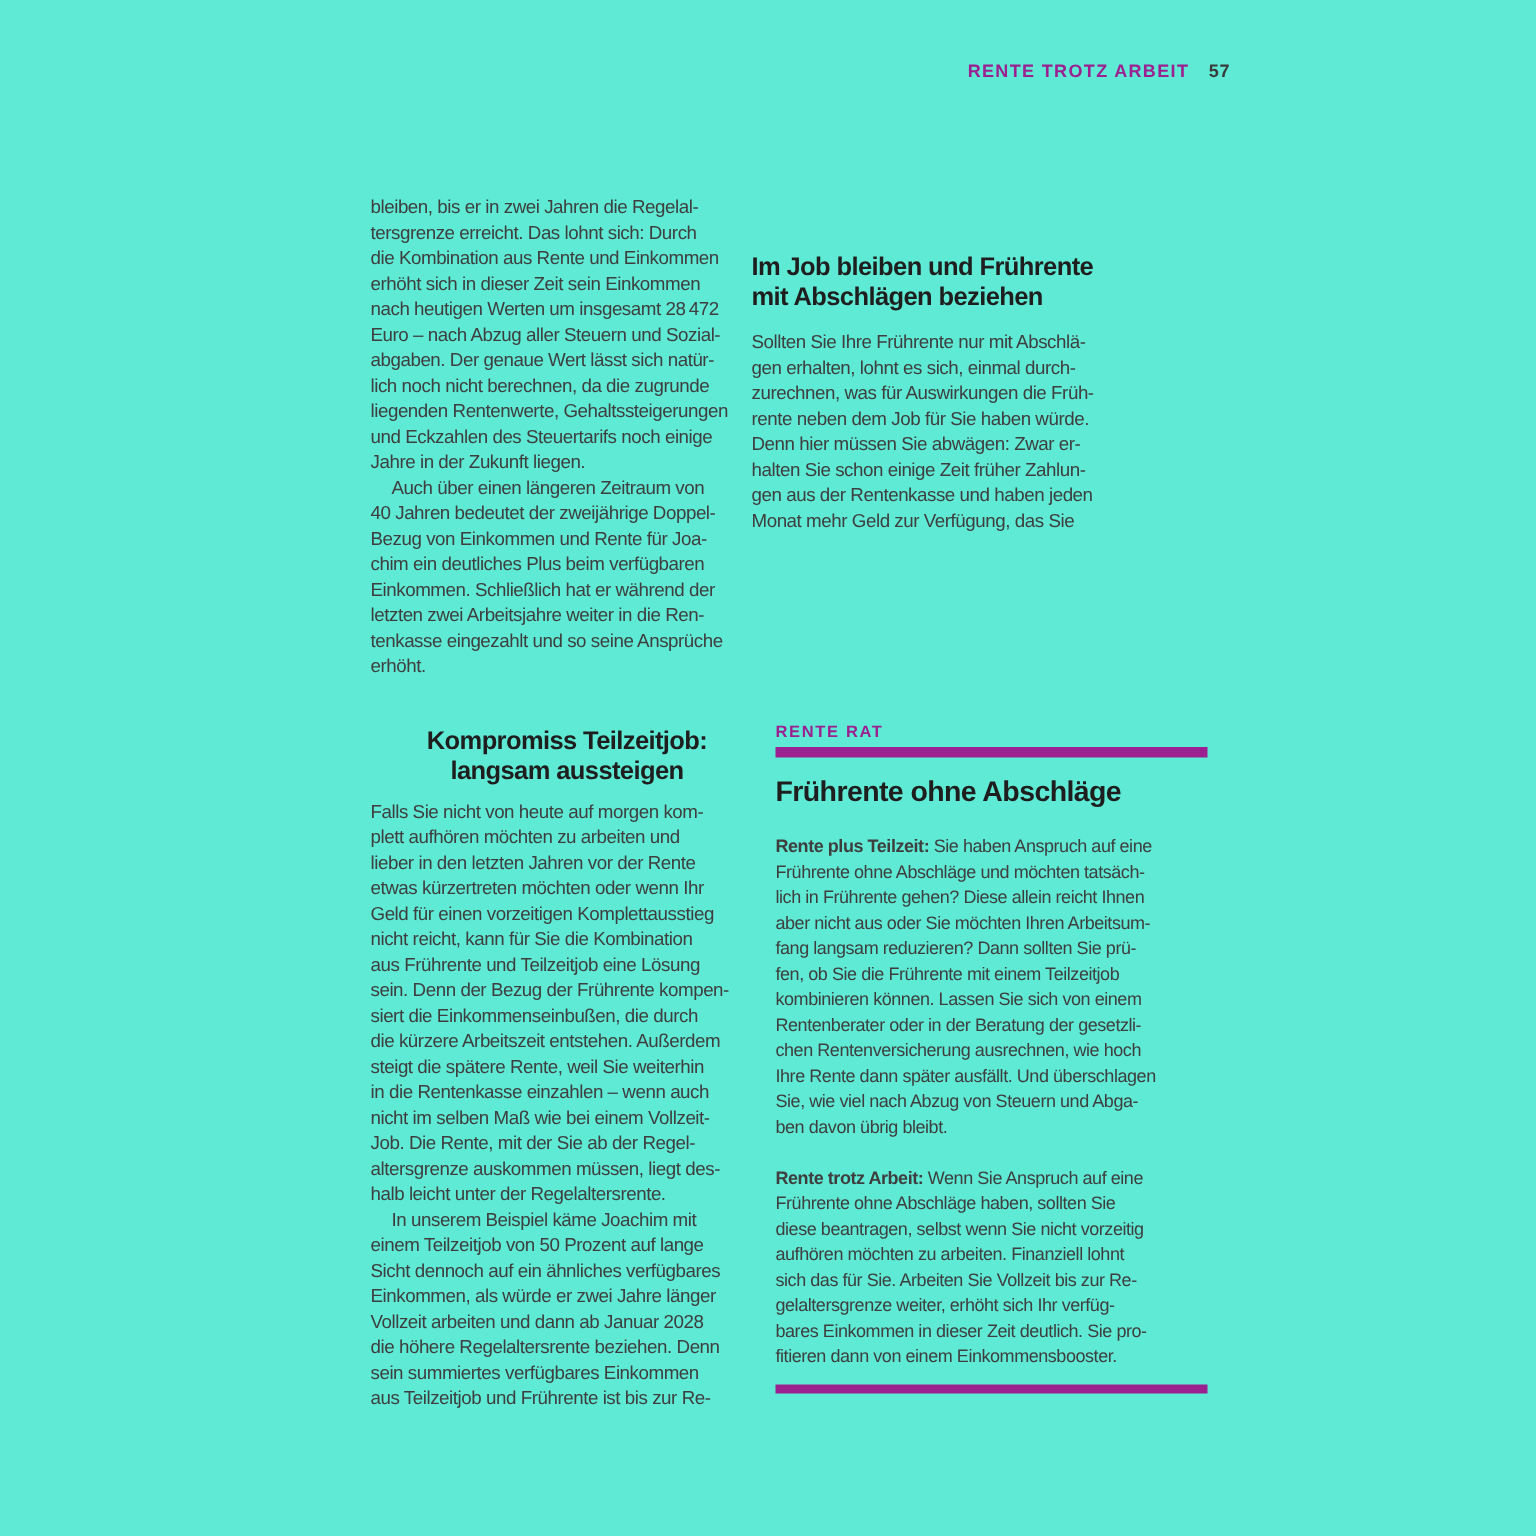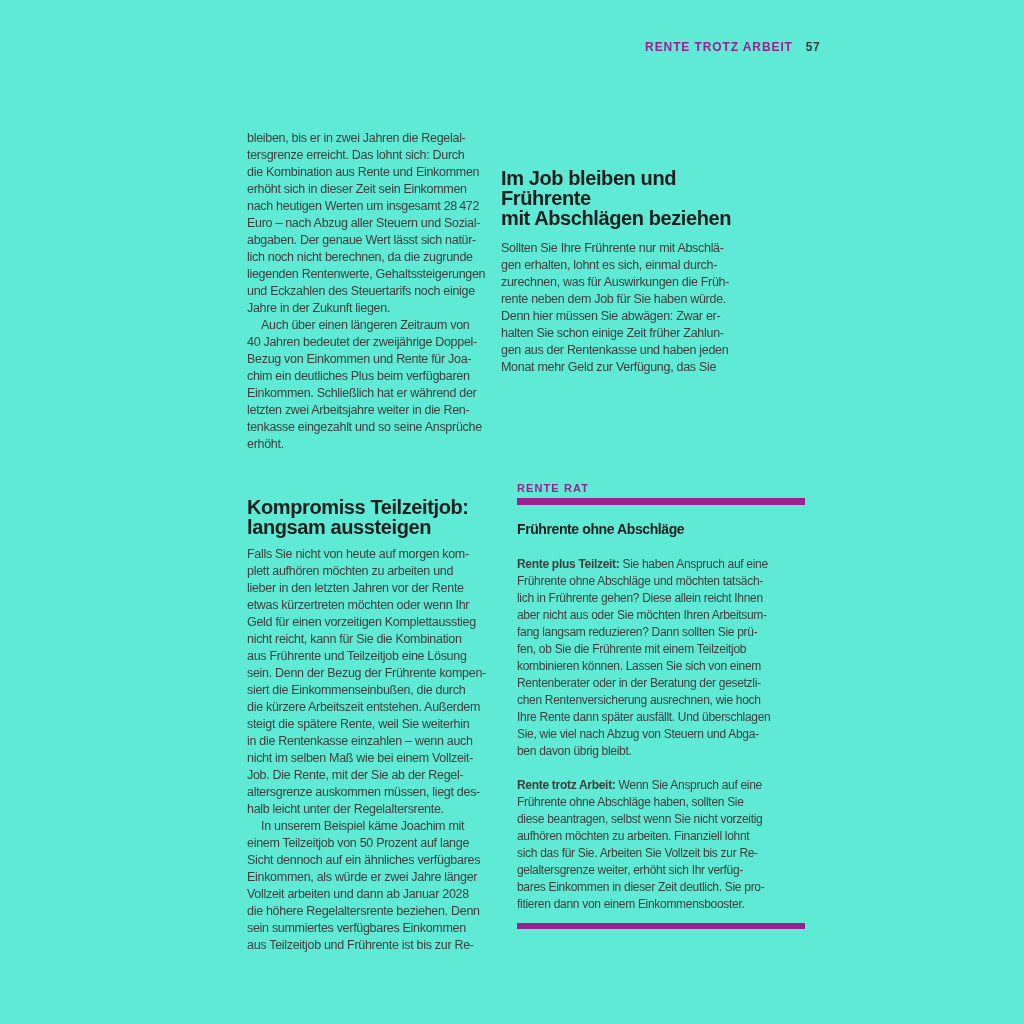--- a/index.html
+++ b/index.html
@@ -46,27 +46,27 @@
     letter-spacing: -0.3px;
     color: var(--body-text);
   }
   .col-left { left: 247px; }
   .col-right { left: 501px; }
   p { margin: 0; white-space: pre-line; }
   p.indent { text-indent: 14px; }
   h2 {
     margin: 0;
     white-space: pre-line;
-    font-size: 20px;
+    font-size: 17px;
     line-height: 20px;
     font-weight: bold;
     color: var(--heading-text);
     letter-spacing: -0.4px;
   }
-  .col-left h2 { margin-top: 44px; margin-bottom: 9px; }
+  .col-left h2 { margin-top: 31px; margin-bottom: 9px; text-align: center; }
   .col-right h2 { margin-top: 38px; margin-bottom: 12px; }
   .advice-box {
     position: absolute;
     left: 517px;
     top: 483px;
     width: 288px;
     font-size: 12px;
     line-height: 17px;
     letter-spacing: -0.3px;
     color: var(--body-text);
@@ -82,21 +82,21 @@
     height: 7px;
     background: var(--accent);
     margin-top: 4px;
   }
   .rule.bottom {
     height: 6px;
     margin-top: 10px;
   }
   .advice-title {
     margin-top: 13px;
-    font-size: 14px;
+    font-size: 19px;
     line-height: 22px;
     font-weight: bold;
     color: var(--heading-text);
     letter-spacing: -0.4px;
     white-space: pre-line;
   }
   .advice-p { margin-top: 16px; }
   .advice-p + .advice-p { margin-top: 17px; }
   .advice-p .lead { font-weight: bold; }
 </style>

